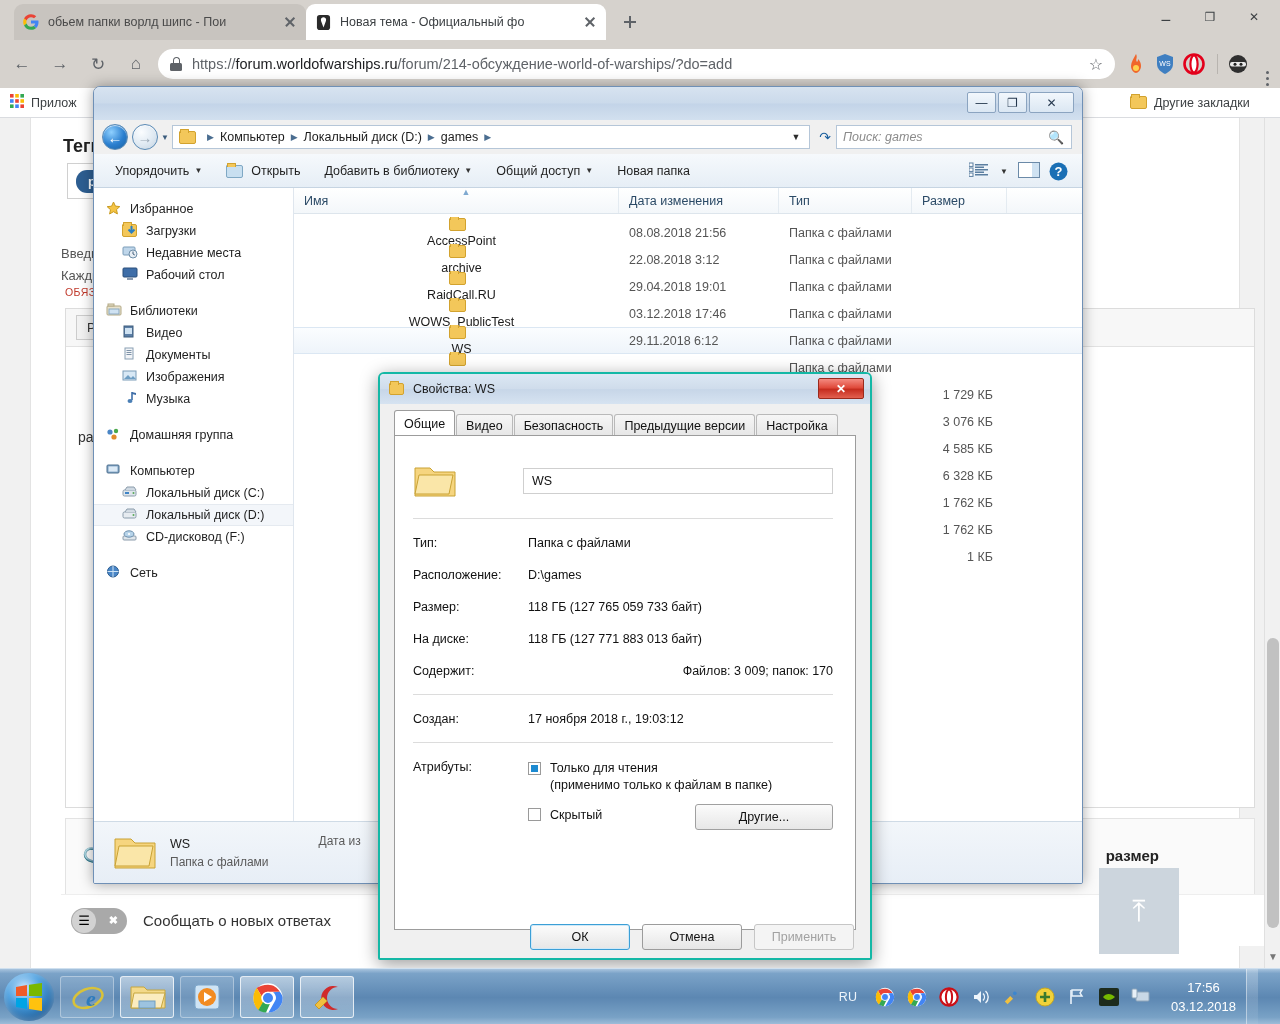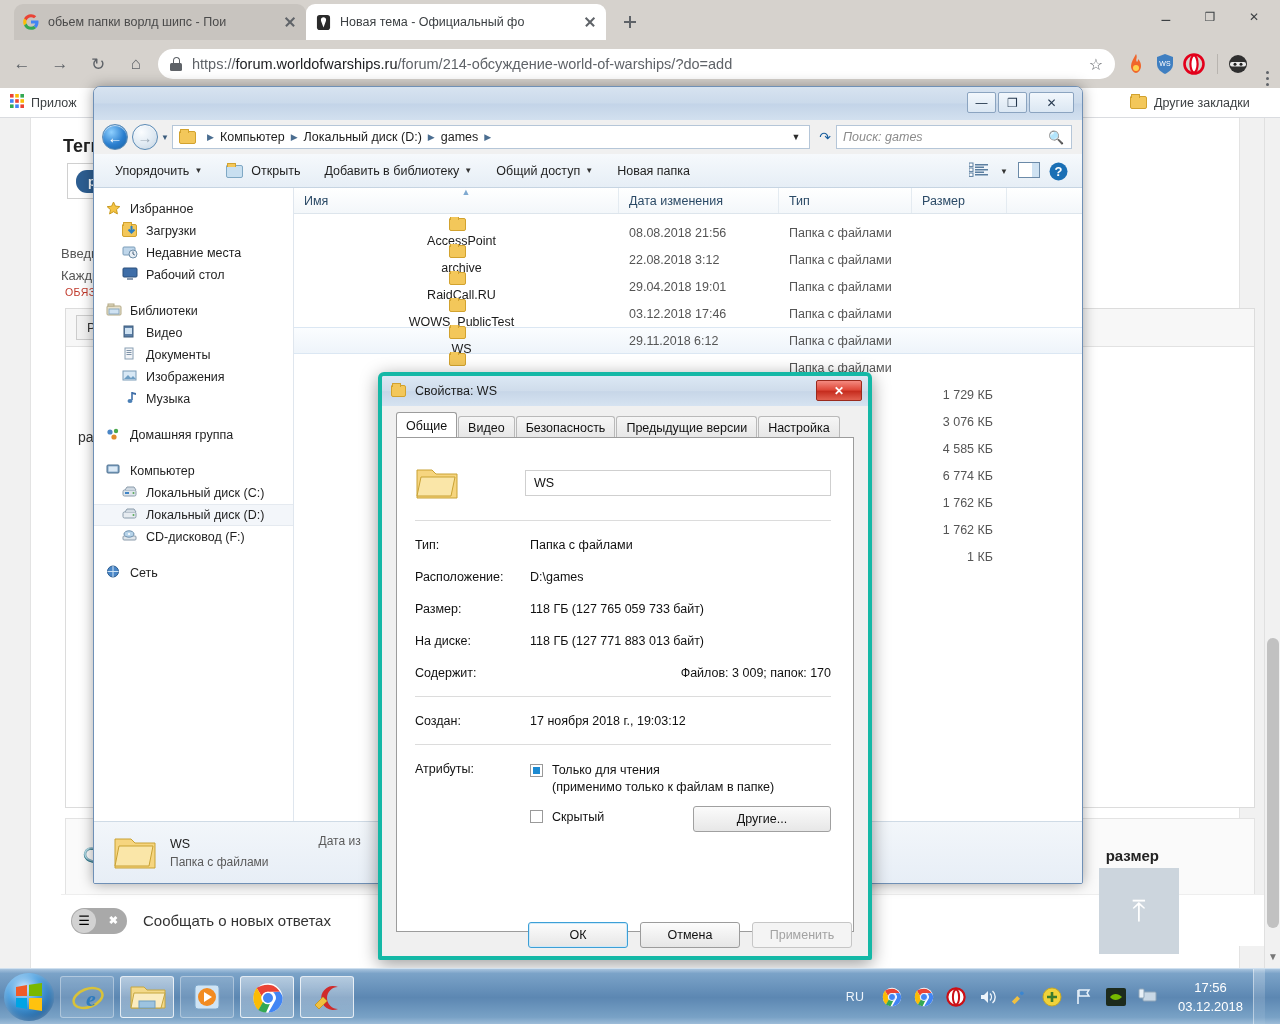--- a/index.html
+++ b/index.html
@@ -146,21 +146,21 @@
   .ex-status { position:absolute; left:0; bottom:0; width:100%; height:62px;
       background:linear-gradient(to bottom,#f2f6fa,#e7eef6); border-top:1px solid #cfdbe6; display:flex; align-items:center; }
   .st-ic { width:46px; height:40px; margin-left:18px; position:relative; flex:0 0 46px; }
   .st-txt { margin-left:12px; }
   .st-l1 { font-size:12.5px; color:#1b1b1b; }
   .st-l2 { font-size:12px; color:#5a5a5a; margin-top:4px; }
   .st-date { font-size:12px; color:#5a5a5a; margin-left:50px; align-self:flex-start; margin-top:12px; }
 
   
   #props { position:absolute; left:378px; top:372px; width:494px; height:588px;
-           background:#f0f0f0; border:4px solid #14b8a6; border-radius:6px 6px 2px 2px;
+           background:#f0f0f0; border:2px solid #14b8a6; border-radius:6px 6px 2px 2px;
            box-shadow:0 4px 18px rgba(0,0,0,0.4); overflow:hidden; }
   .pr-title { position:absolute; left:0; top:0; width:100%; height:30px;
       background:linear-gradient(to bottom,#dce8f4 0%,#cfdceb 50%,#c7d6e8 52%,#d6e3f1 100%);
       display:flex; align-items:center; }
   .pr-ic { width:16px; height:14px; margin-left:9px; position:relative; flex:0 0 16px; }
   .pr-ttxt { margin-left:8px; font-size:12.5px; color:#1b1b1b; }
   .pr-close { position:absolute; right:6px; top:4px; width:46px; height:21px; border-radius:2px;
       background:linear-gradient(to bottom,#f48a80 0%,#e04b3c 45%,#c62d1f 55%,#e2604f 100%);
       border:1px solid #9a2a1d; display:flex; align-items:center; justify-content:center;
       color:#fff; font-size:12px; font-weight:bold; }
@@ -193,21 +193,21 @@
   
   #taskbar { position:absolute; left:0; bottom:0; width:1280px; height:56px;
       background:linear-gradient(to bottom,#a8c4de 0%,#7ba3c8 8%,#5c87b2 52%,#79a2c6 88%,#9dbcd8 100%);
       border-top:1px solid #cfe0ef; display:flex; align-items:center; }
   .startorb { width:50px; height:48px; margin-left:4px; border-radius:50%; position:relative; flex:0 0 50px;
       background:radial-gradient(circle at 40% 32%, #cfe9ff 0%, #4a9fe0 38%, #14538f 78%, #0c3a68 100%);
       box-shadow: 0 0 8px rgba(255,255,255,0.45) inset; }
   .tb-app { width:54px; height:42px; margin-left:6px; border:1px solid rgba(255,255,255,0.35);
             border-radius:3px; position:relative; flex:0 0 54px; background:rgba(255,255,255,0.12); }
   .tb-app.running { background:linear-gradient(to bottom,rgba(255,255,255,0.45),rgba(255,255,255,0.18)); border-color:rgba(255,255,255,0.75); }
-  .tray { margin-left:auto; display:flex; align-items:center; height:100%; padding-right:15px; }
+  .tray { margin-left:auto; display:flex; align-items:center; height:100%; padding-right:22px; }
   .tray-lang { color:#eef5fb; font-size:12.5px; margin-right:12px; }
   .tray-ic { width:26px; height:26px; margin:0 3px; position:relative; flex:0 0 26px; }
   .clock { color:#ffffff; font-size:13px; text-align:center; margin-left:14px; line-height:19px; }
   .showdesk { width:12px; height:100%; margin-left:10px; border-left:1px solid rgba(255,255,255,0.45);
       background:linear-gradient(to bottom, rgba(255,255,255,0.25), rgba(255,255,255,0.05)); }
 
   .folder-ic { position:absolute; left:0; top:1px; width:17px; height:13px; background:#f3c75a;
                border:1px solid #d2a22e; border-radius:1px 2px 2px 2px; }
   .folder-ic:before { content:""; position:absolute; left:0; top:-3px; width:7px; height:3px; background:#f3c75a; border:1px solid #d2a22e; border-bottom:none; border-radius:1px 1px 0 0; }
 </style>
@@ -716,21 +716,21 @@
       <div class="row" style="top:274px;">
         <div class="cell c-name">
             <span class="fic"><svg width="16" height="14" viewBox="0 0 16 14">
                 <circle cx="8" cy="7" r="6" fill="#49a6dd"></circle>
                 <path d="M4 8c2-4 6-4 8 0" stroke="#fff" stroke-width="1.6" fill="none"></path>
               </svg></span>
             <span>raidc</span>
           </div>
         <div class="cell c-date"></div>
         <div class="cell c-type">ие</div>
-        <div class="cell c-size">6 774 КБ</div>
+        <div class="cell c-size">6 328 КБ</div>
       </div>
       <div class="row" style="top:301px;">
         <div class="cell c-name">
             <span class="fic"><svg width="16" height="14" viewBox="0 0 16 14">
                 <circle cx="6" cy="4" r="2.6" fill="#e8872b"></circle>
                 <path d="M2 13c0-3 2-5 4-5s4 2 4 5z" fill="#e8872b"></path>
                 <circle cx="12" cy="10" r="3" fill="#6cb64b"></circle>
               </svg></span>
             <span>wo_</span>
           </div>

